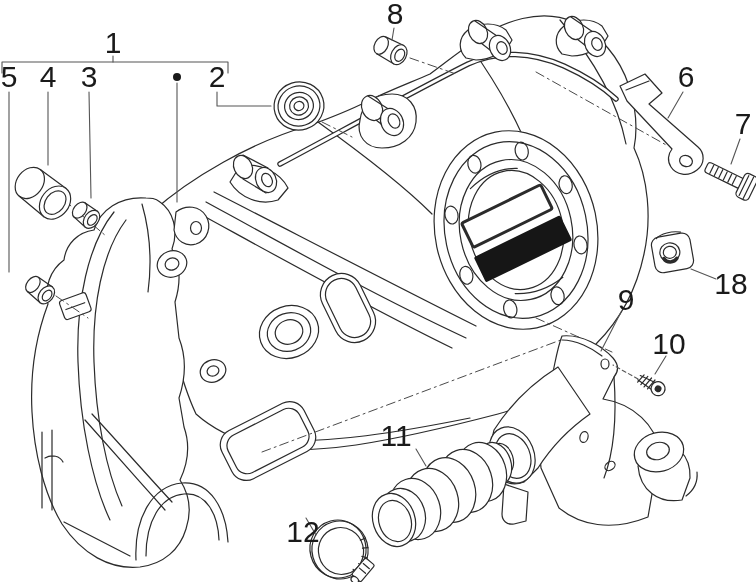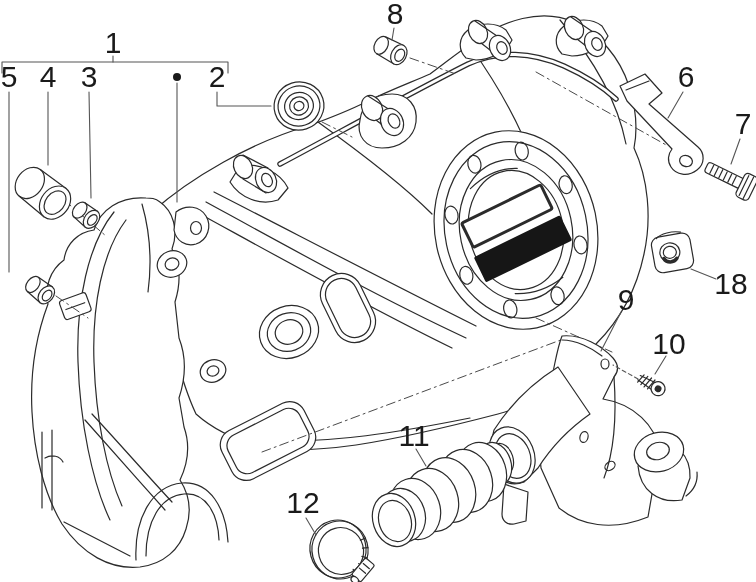--- a/index.html
+++ b/index.html
@@ -283,17 +283,17 @@
 <div class="callout" style="left:113px;top:43px">1</div>
 <div class="callout" style="left:217px;top:77px">2</div>
 <div class="callout" style="left:89px;top:77px">3</div>
 <div class="callout" style="left:48px;top:77px">4</div>
 <div class="callout" style="left:9px;top:77px">5</div>
 <div class="callout" style="left:686px;top:77px">6</div>
 <div class="callout" style="left:743px;top:124px">7</div>
 <div class="callout" style="left:395px;top:14px">8</div>
 <div class="callout" style="left:626px;top:300px">9</div>
 <div class="callout" style="left:669px;top:344px">10</div>
-<div class="callout" style="left:414px;top:436px">11</div>
-<div class="callout" style="left:303px;top:503px">12</div>
+<div class="callout" style="left:396px;top:436px">11</div>
+<div class="callout" style="left:303px;top:532px">12</div>
 <div class="callout" style="left:731px;top:284px">18</div>
 
 </div>
 
 </body></html>

